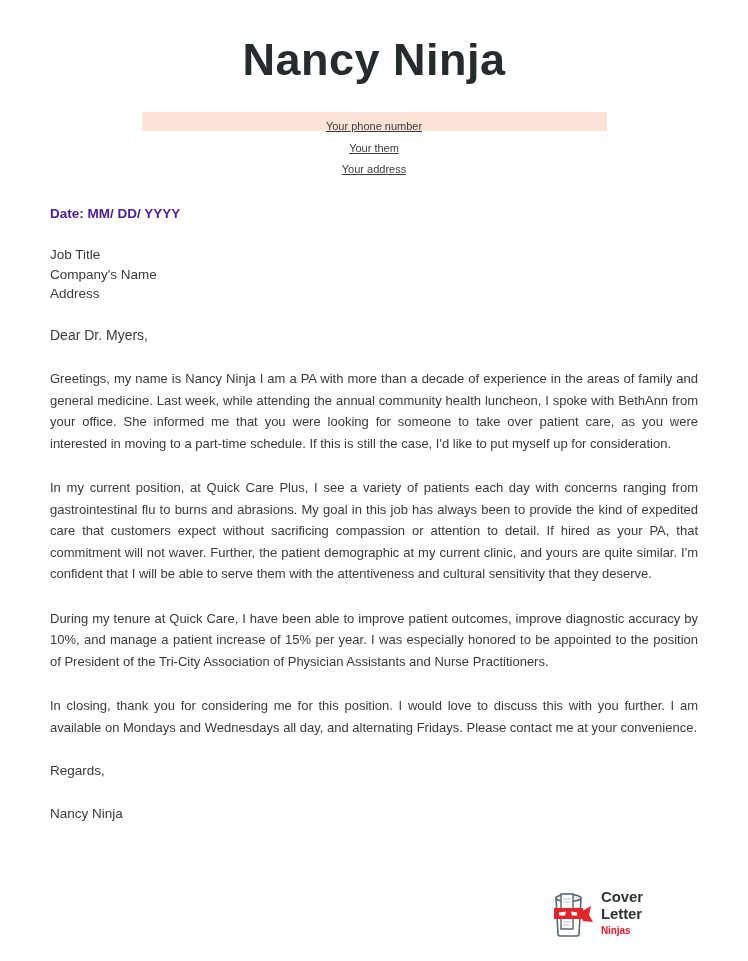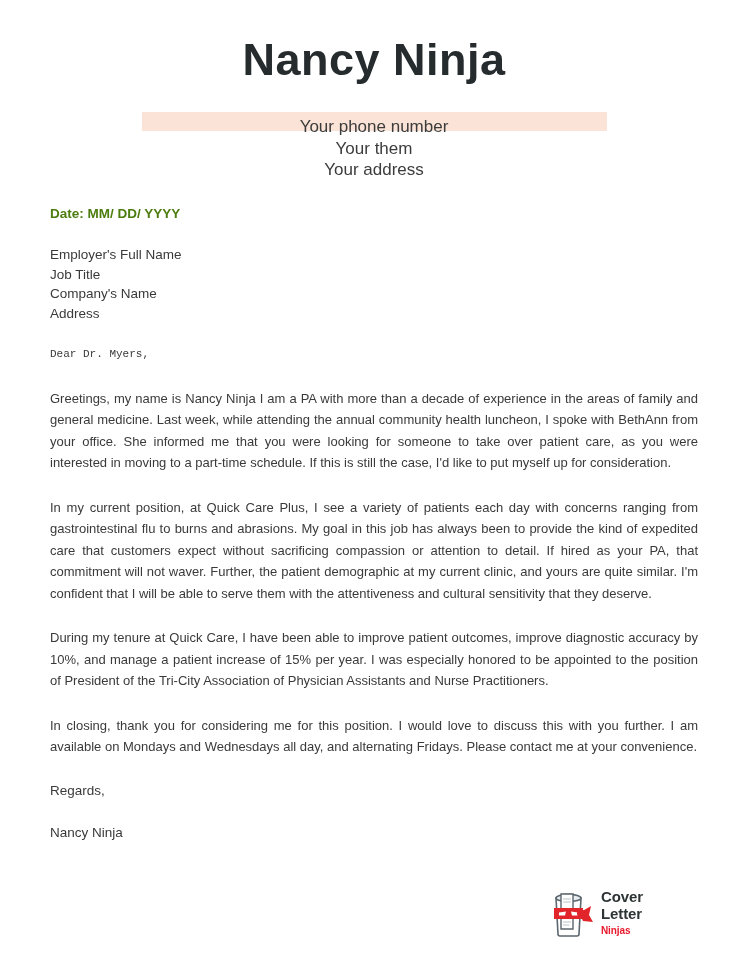--- a/index.html
+++ b/index.html
@@ -55,56 +55,56 @@
 
   
   .contact {
     position: absolute;
     left: 0;
     top: 116px;
     width: 748px;
     text-align: center;
   }
   .contact-line {
-    font-size: 17px;
+    font-size: 11px;
     line-height: 21.5px;
     color: #3c3c3c;
+    text-decoration: underline;
   }
 
   
   .letter {
     position: absolute;
     left: 50px;
     top: 204px;
     width: 648px;
   }
 
   .date-line {
     font-size: 13.5px;
     line-height: 19px;
     font-weight: bold;
-    color: #4d7c0f;
+    color: #4c1d95;
     margin-bottom: 22px;
   }
 
   .recipient {
     margin-bottom: 22px;
   }
   .recipient-line {
     font-size: 13.5px;
     line-height: 19.5px;
     color: #3a3a3a;
   }
 
   .salutation {
-    font-size: 11px;
+    font-size: 14px;
     line-height: 19.5px;
     color: #3a3a3a;
     margin-bottom: 23px;
-    font-family: Liberation Mono, monospace;
   }
 
   .paragraph {
     font-size: 13px;
     line-height: 21.5px;
     color: #3a3a3a;
     text-align: justify;
     margin-bottom: 23px;
   }
 
@@ -170,21 +170,20 @@
     <div class="contact-line">Your phone number</div>
     <div class="contact-line">Your them</div>
     <div class="contact-line">Your address</div>
   </div>
 
   <div class="letter">
 
     <div class="date-line">Date: MM/ DD/ YYYY</div>
 
     <div class="recipient">
-      <div class="recipient-line">Employer's Full Name</div>
       <div class="recipient-line">Job Title</div>
       <div class="recipient-line">Company's Name</div>
       <div class="recipient-line">Address</div>
     </div>
 
     <div class="salutation">Dear Dr. Myers,</div>
 
     <div class="paragraph">Greetings, my name is Nancy Ninja I am a PA with more than a decade of experience in the areas of family and general medicine. Last week, while attending the annual community health luncheon, I spoke with BethAnn from your office. She informed me that you were looking for someone to take over patient care, as you were interested in moving to a part-time schedule. If this is still the case, I'd like to put myself up for consideration.</div>
     <div class="paragraph">In my current position, at Quick Care Plus, I see a variety of patients each day with concerns ranging from gastrointestinal flu to burns and abrasions. My goal in this job has always been to provide the kind of expedited care that customers expect without sacrificing compassion or attention to detail. If hired as your PA, that commitment will not waver. Further, the patient demographic at my current clinic, and yours are quite similar. I'm confident that I will be able to serve them with the attentiveness and cultural sensitivity that they deserve.</div>
     <div class="paragraph">During my tenure at Quick Care, I have been able to improve patient outcomes, improve diagnostic accuracy by 10%, and manage a patient increase of 15% per year. I was especially honored to be appointed to the position of President of the Tri-City Association of Physician Assistants and Nurse Practitioners.</div>

